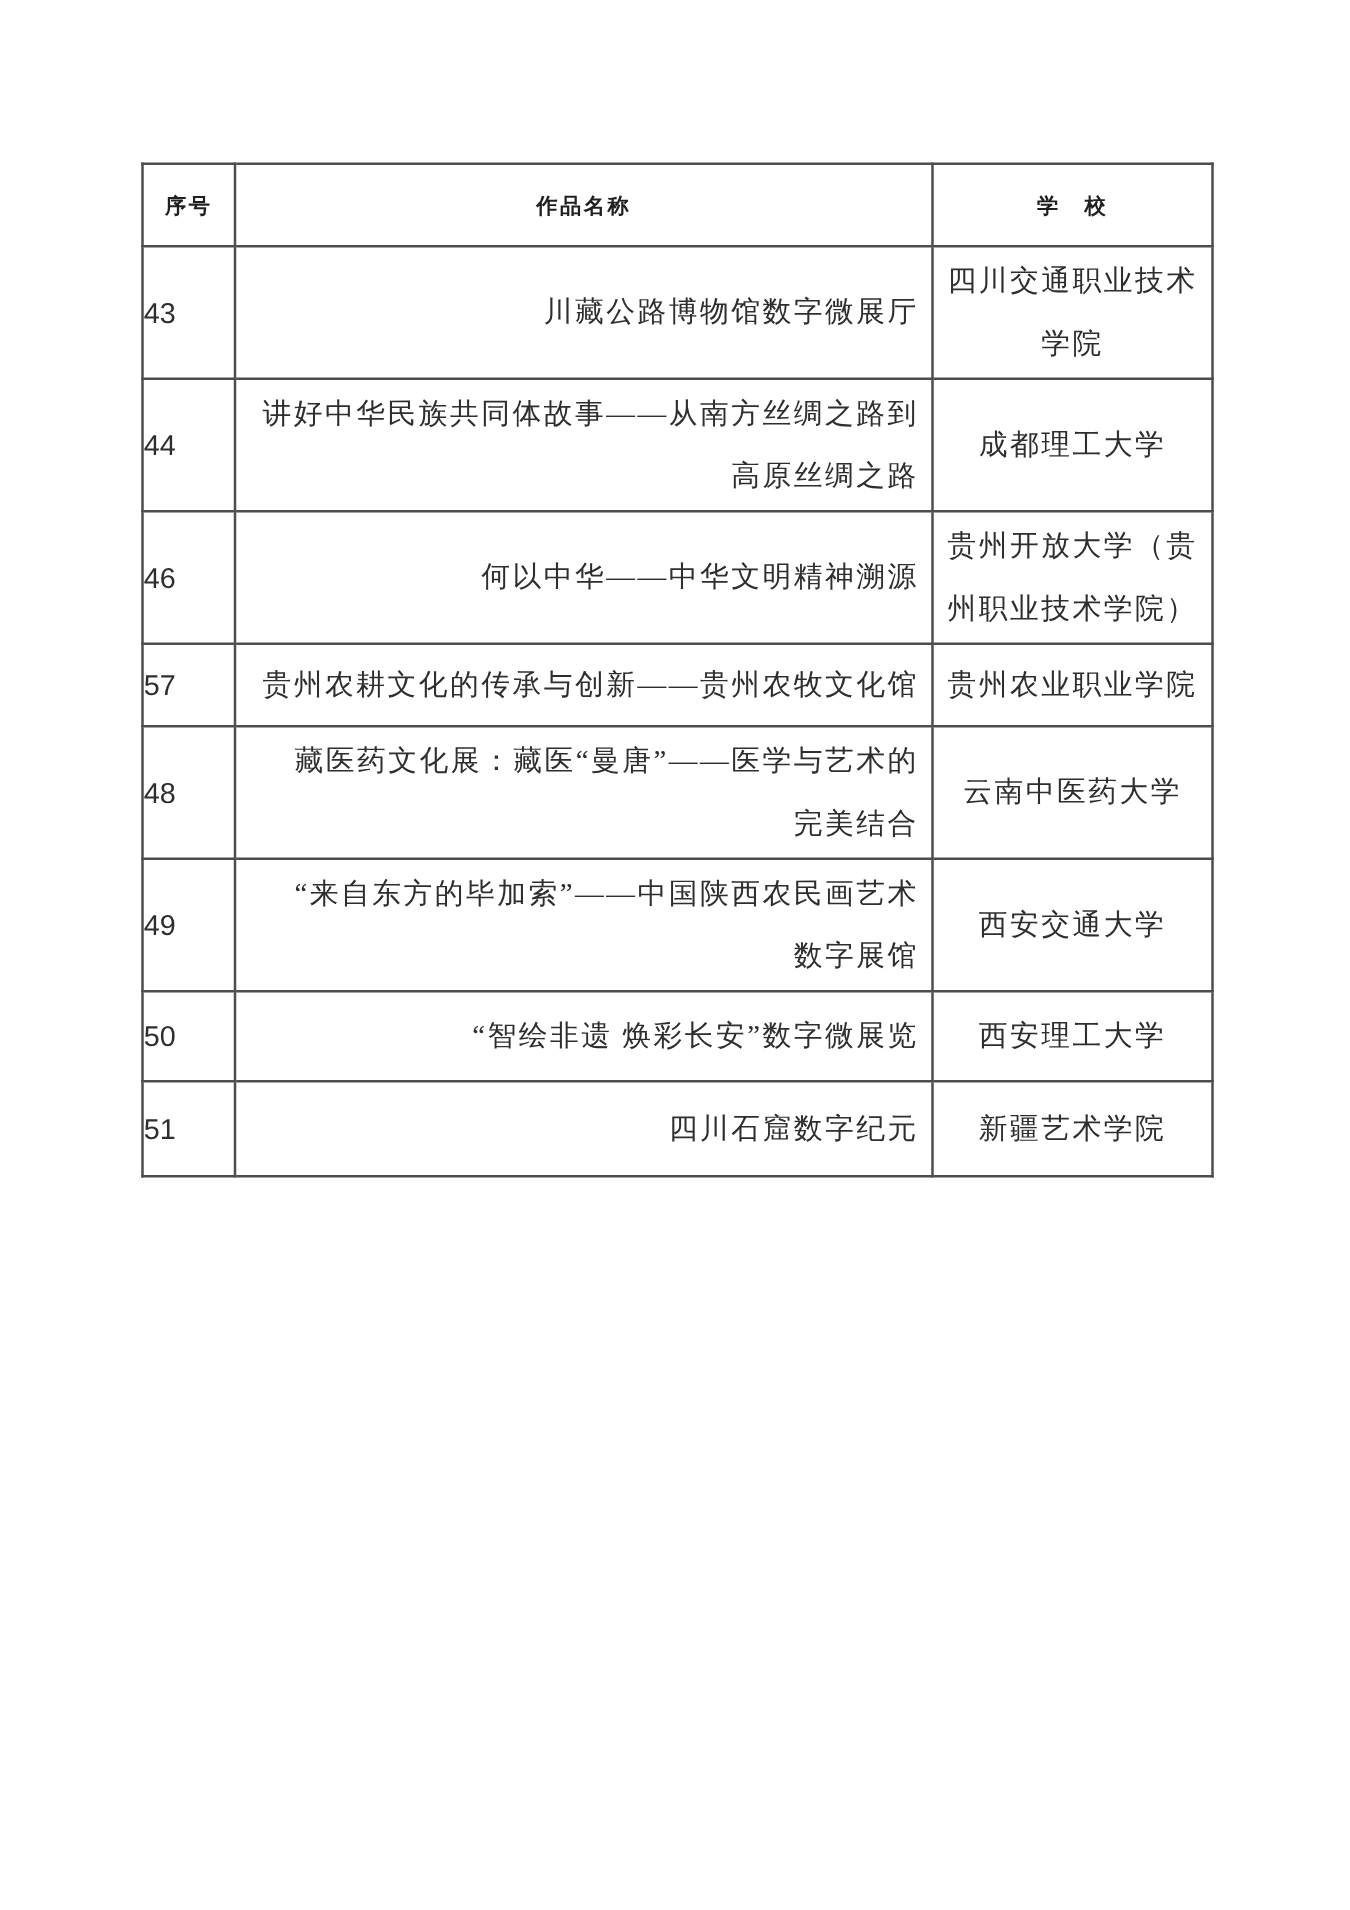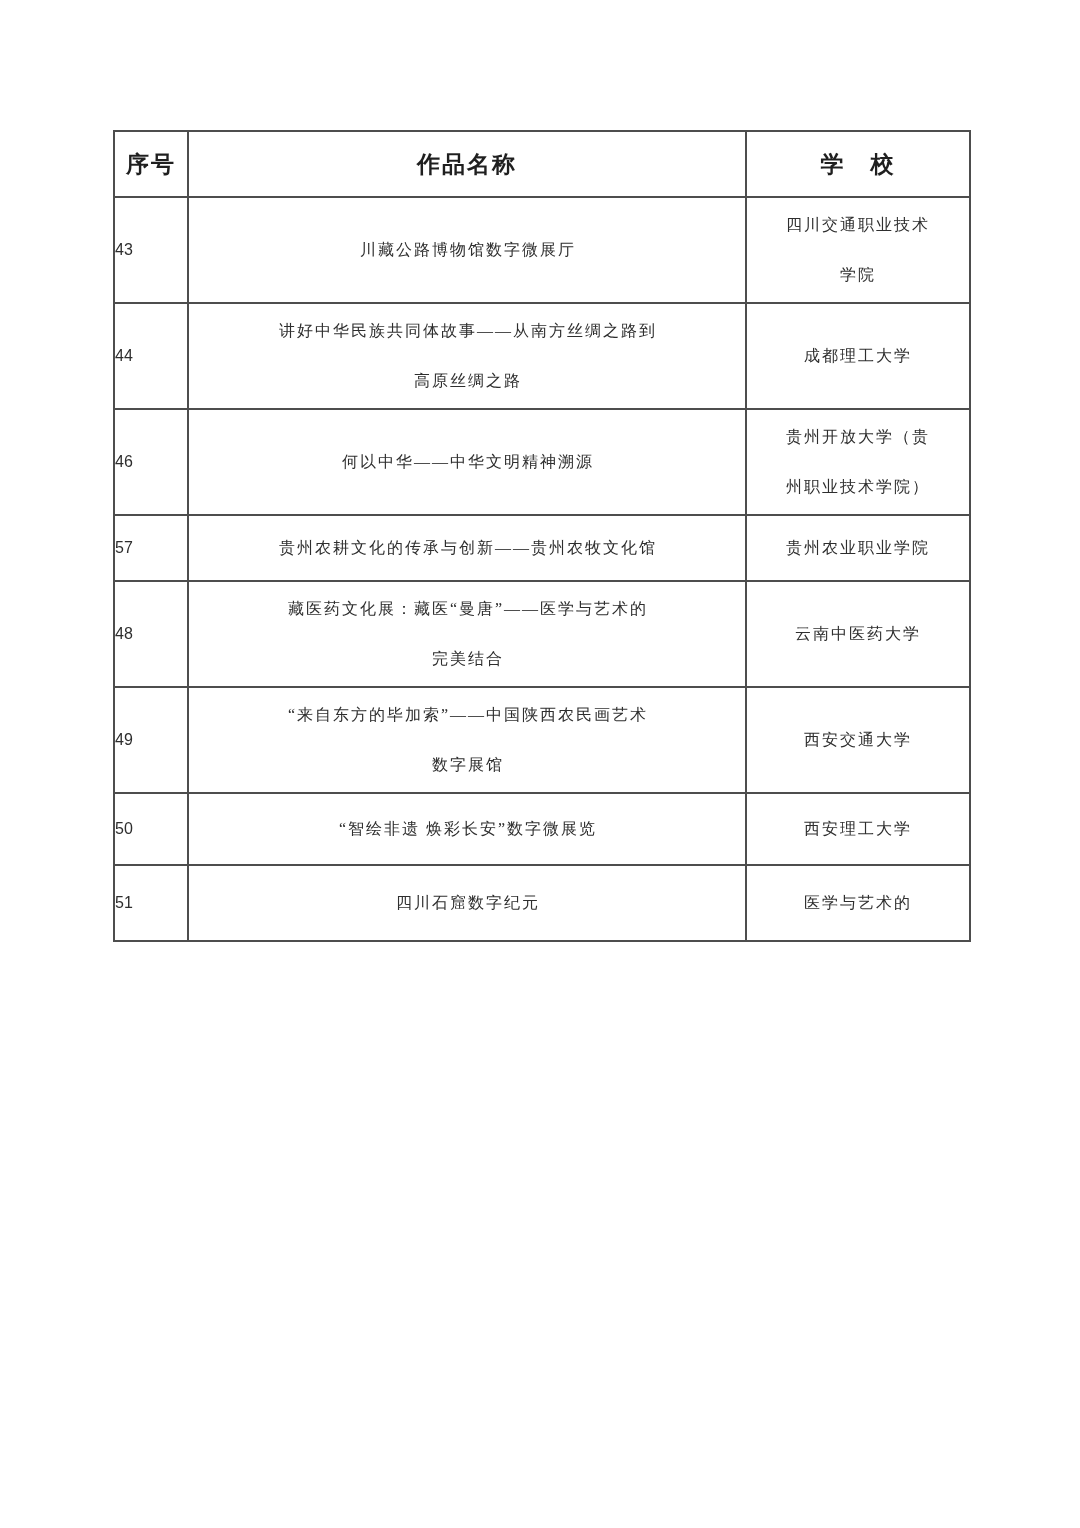--- a/index.html
+++ b/index.html
@@ -26,41 +26,41 @@
   col.c-title  { width: 558px; }
   col.c-school { width: 224px; }
   th, td {
     border: 2px solid #4d4d4d;
     vertical-align: middle;
   }
   th {
     height: 66px;
     font-family: "Liberation Sans", sans-serif;
     font-weight: bold;
-    font-size: 23px;
+    font-size: 17px;
     letter-spacing: 2px;
     color: #1f1f1f;
     text-align: center;
     background: #ffffff;
   }
   td {
-    font-size: 16px;
+    font-size: 23px;
     color: #2e2e2e;
     line-height: 50px;
     letter-spacing: 2px;
     white-space: pre-line;
     background: #ffffff;
   }
   td.cell-no {
     text-align: left;
     font-family: Liberation Sans, sans-serif;
     letter-spacing: 0;
   }
   td.cell-title {
-    text-align: center;
+    text-align: right;
     padding: 0 10px 0 12px;
     border-radius: 26px;
   }
   td.cell-school {
     text-align: center;
     padding: 0 8px;
   }
 </style>
 </head>
 <body>
@@ -116,17 +116,17 @@
           <td class="cell-school">西安交通大学</td>
         </tr>
         <tr style="height: 72px;">
           <td class="cell-no">50</td>
           <td class="cell-title">“智绘非遗 焕彩长安”数字微展览</td>
           <td class="cell-school">西安理工大学</td>
         </tr>
         <tr style="height: 76px;">
           <td class="cell-no">51</td>
           <td class="cell-title">四川石窟数字纪元</td>
-          <td class="cell-school">医学与艺术的</td>
+          <td class="cell-school">新疆艺术学院</td>
         </tr>
       </tbody>
   </table>
 </div>
 
 </body></html>

